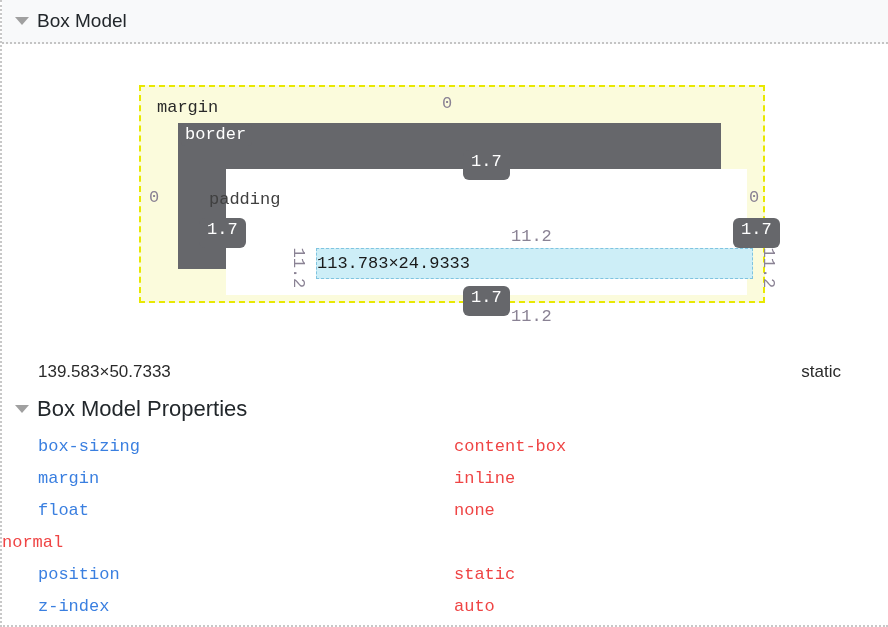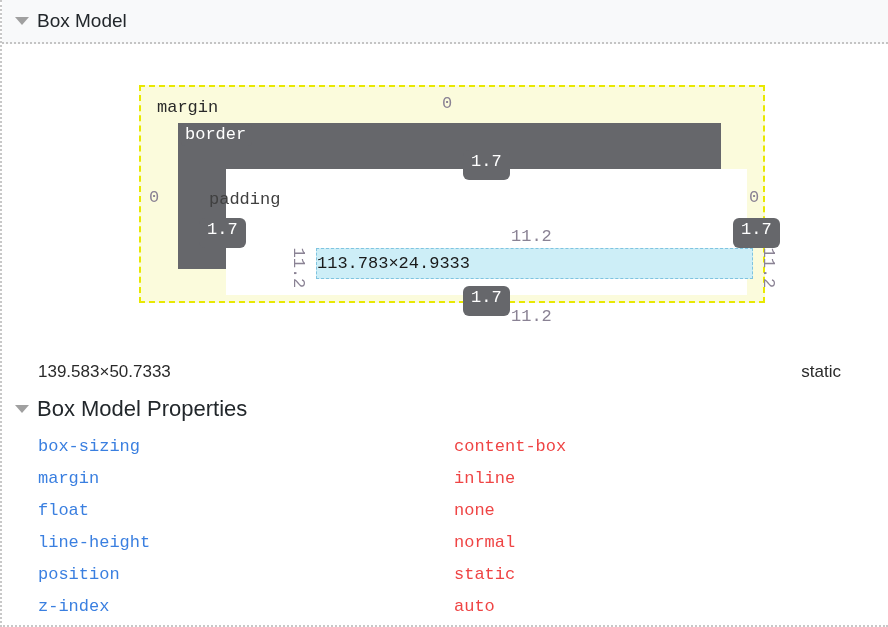--- a/index.html
+++ b/index.html
@@ -274,21 +274,20 @@
       <span class="prop-name">margin</span>
       <span class="prop-value">inline</span>
     </div>
 
     <div class="prop-row">
       <span class="prop-name">float</span>
       <span class="prop-value">none</span>
     </div>
 
     <div class="prop-row">
-      <span class="prop-name">line-height</span>
       <span class="prop-value">normal</span>
     </div>
 
     <div class="prop-row">
       <span class="prop-name">position</span>
       <span class="prop-value">static</span>
     </div>
 
     <div class="prop-row">
       <span class="prop-name">z-index</span>

